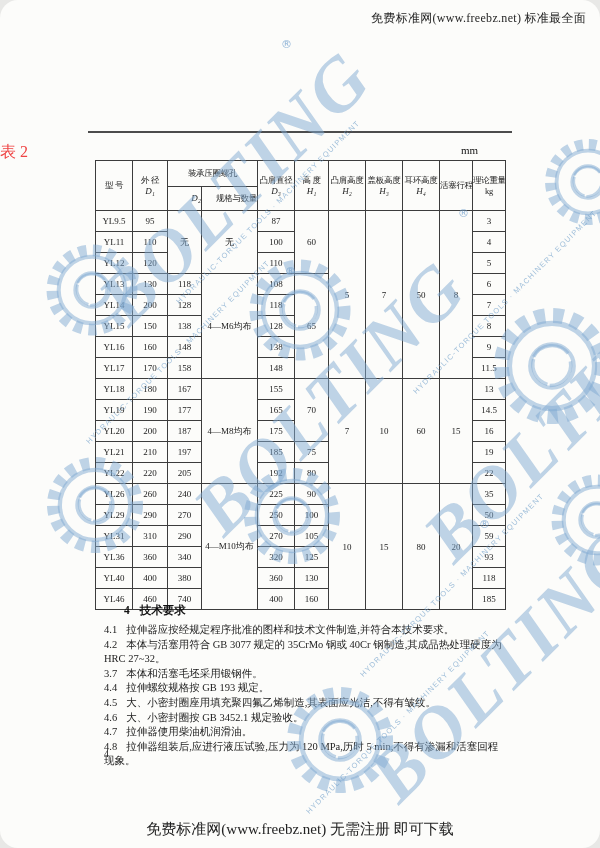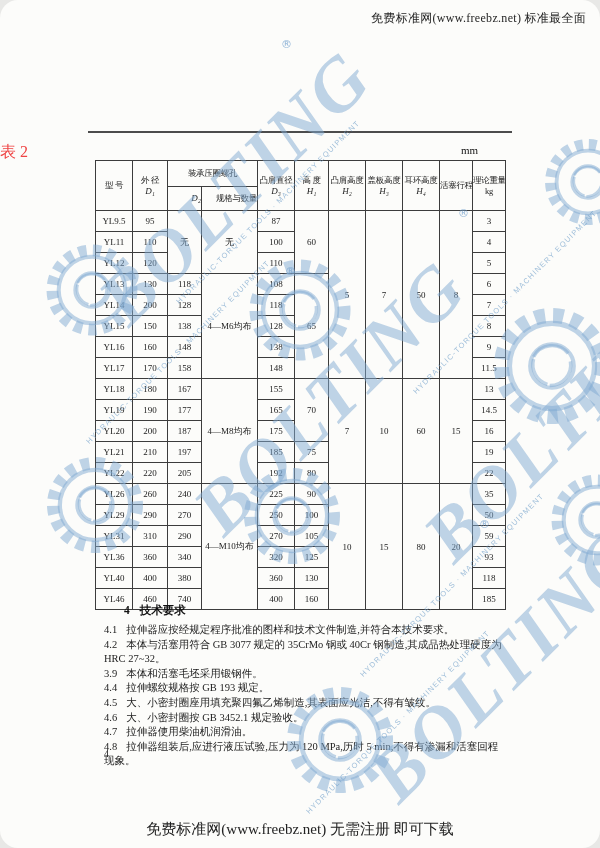--- a/index.html
+++ b/index.html
@@ -289,21 +289,21 @@
           </tr>
         </tbody>
     </table>
 
     <div class="sec-head">
       <span class="no">4</span><span>技术要求</span>
     </div>
     <div class="sec-body">
         <div class="sec-item"><span class="no">4.1</span><span>拉伸器应按经规定程序批准的图样和技术文件制造,并符合本技术要求。</span></div>
         <div class="sec-item"><span class="no">4.2</span><span>本体与活塞用符合 GB 3077 规定的 35CrMo 钢或 40Cr 钢制造,其成品热处理硬度为 HRC 27~32。</span></div>
-        <div class="sec-item"><span class="no">3.9</span><span>本体和活塞毛坯采用锻钢件。</span></div>
+        <div class="sec-item"><span class="no">3.7</span><span>本体和活塞毛坯采用锻钢件。</span></div>
         <div class="sec-item"><span class="no">4.4</span><span>拉伸螺纹规格按 GB 193 规定。</span></div>
         <div class="sec-item"><span class="no">4.5</span><span>大、小密封圈座用填充聚四氟乙烯制造,其表面应光洁,不得有皱纹。</span></div>
         <div class="sec-item"><span class="no">4.6</span><span>大、小密封圈按 GB 3452.1 规定验收。</span></div>
         <div class="sec-item"><span class="no">4.7</span><span>拉伸器使用柴油机润滑油。</span></div>
         <div class="sec-item"><span class="no">4.8</span><span>拉伸器组装后,应进行液压试验,压力为 120 MPa,历时 5 min,不得有渗漏和活塞回程现象。</span></div>
       </div>
 
     <div class="page-no">4</div>
     <div class="footer-note">免费标准网(www.freebz.net) 无需注册 即可下载</div>
   </div>

